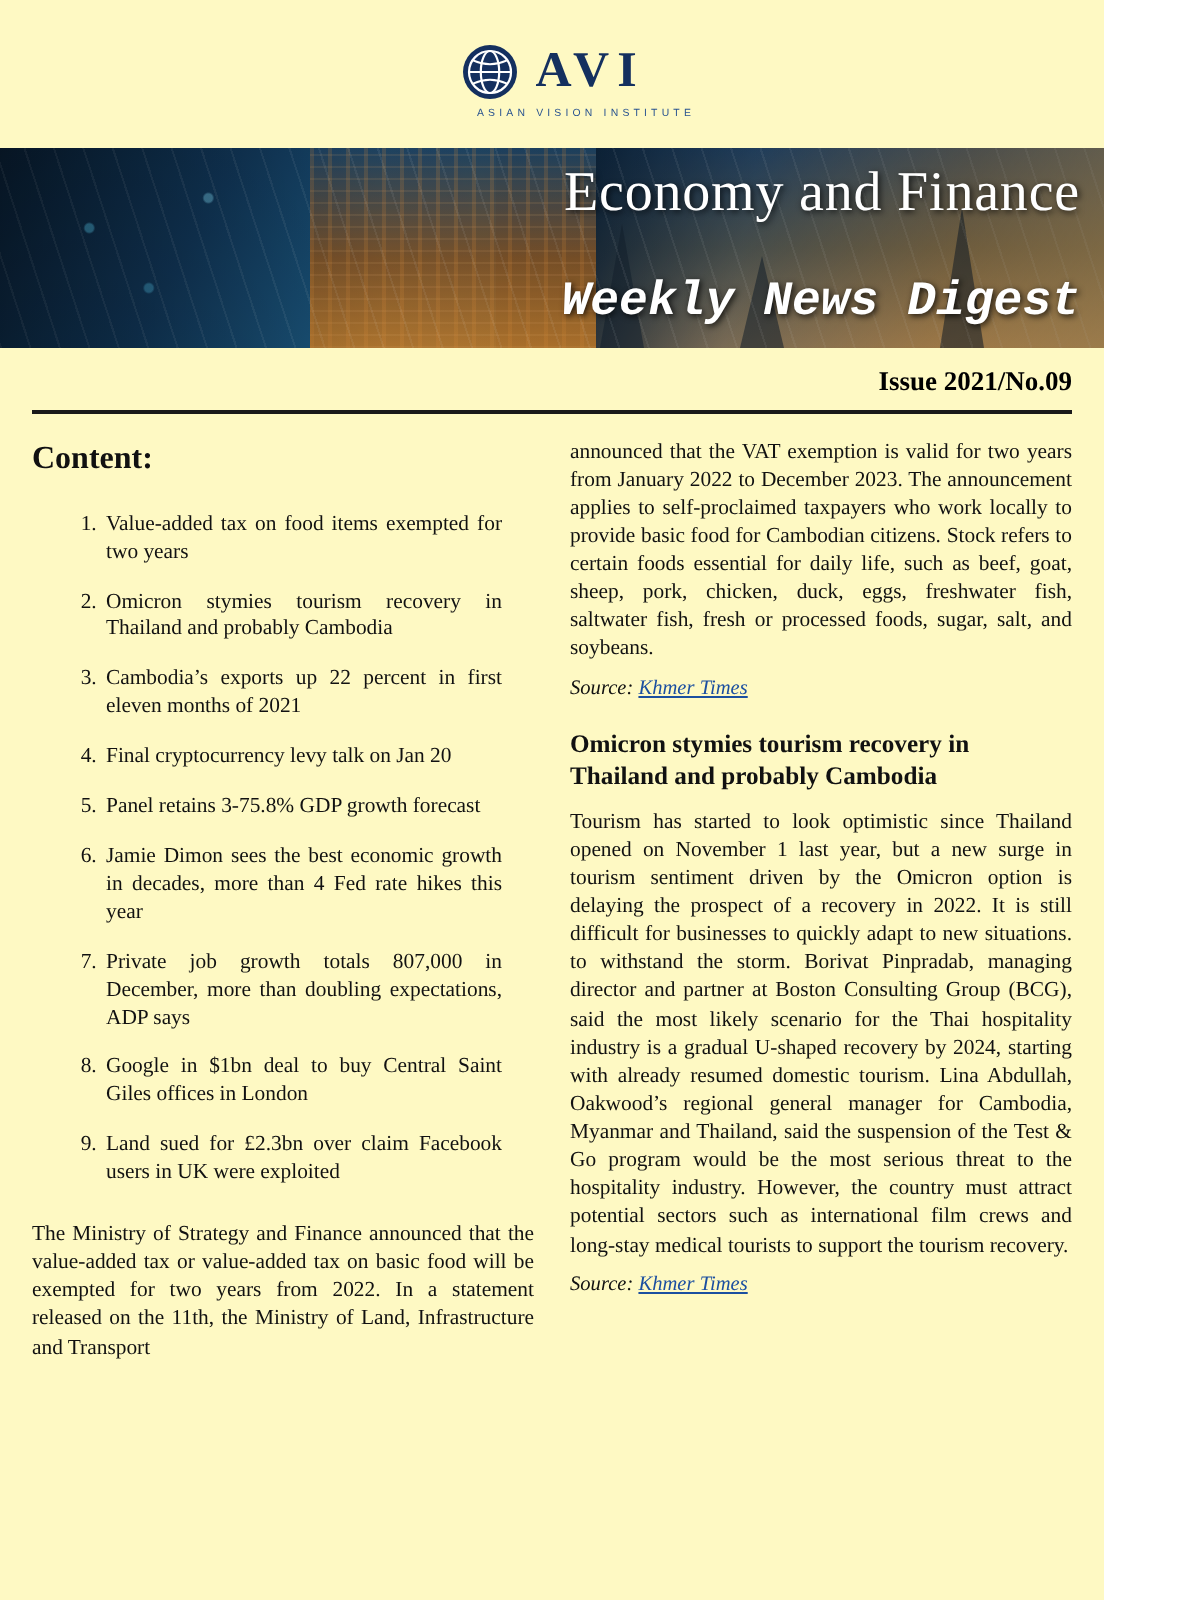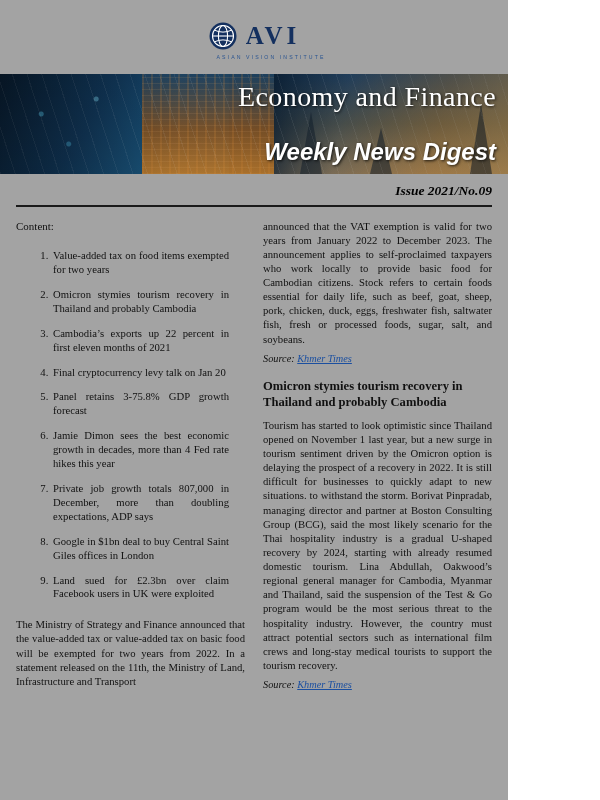--- a/index.html
+++ b/index.html
@@ -6,24 +6,24 @@
   html, body {
     margin: 0;
     padding: 0;
     width: 600px;
     height: 800px;
     background: #ffffff;
     font-family: "Liberation Serif", serif;
   }
   .page {
     position: relative;
-    width: 508px;
+    width: 552px;
     height: 800px;
     overflow: hidden;
-    background: #a3a3a3;
+    background: #fef9c3;
   }
 
   
   .logo-block {
     height: 68px;
     display: flex;
     align-items: center;
     justify-content: center;
     flex-direction: column;
     padding-top: 12px;
@@ -126,35 +126,34 @@
     letter-spacing: 0.4px;
     text-shadow: 1px 1px 3px rgba(0,0,0,0.75);
     line-height: 1.05;
   }
   .banner-subtitle {
     position: absolute;
     right: 12px;
     bottom: 10px;
     text-align: right;
     color: #ffffff;
-    font-family: Liberation Sans, sans-serif;
+    font-family: Liberation Mono, monospace;
     font-style: italic;
     font-weight: bold;
     font-size: 24px;
     text-shadow: 1px 1px 3px rgba(0,0,0,0.8);
     line-height: 1.05;
   }
 
   
   .issue-line {
     text-align: right;
     padding: 9px 16px 4px 0;
     font-family: "Liberation Serif", serif;
     font-weight: bold;
-    font-style: italic;
     font-size: 13.5px;
     color: #000;
   }
   .rule {
     height: 1.5px;
     background: #1a1a1a;
     margin: 2px 16px 0 16px;
   }
 
   
@@ -164,22 +163,22 @@
     padding: 12px 16px 0 16px;
   }
   .col {
     width: 50%;
     font-size: 10.7px;
     line-height: 1.33;
     color: #111;
     text-align: justify;
   }
   h2.content-head {
-    font-size: 11px;
-    font-weight: normal;
+    font-size: 16px;
+    font-weight: bold;
     margin: 0 0 9px 0;
     font-family: "Liberation Serif", serif;
   }
   ol.content-list {
     margin: 16px;
     padding-left: 19px;
     font-size: 10.7px;
   }
   ol.content-list li {
     margin-bottom: 11px;

